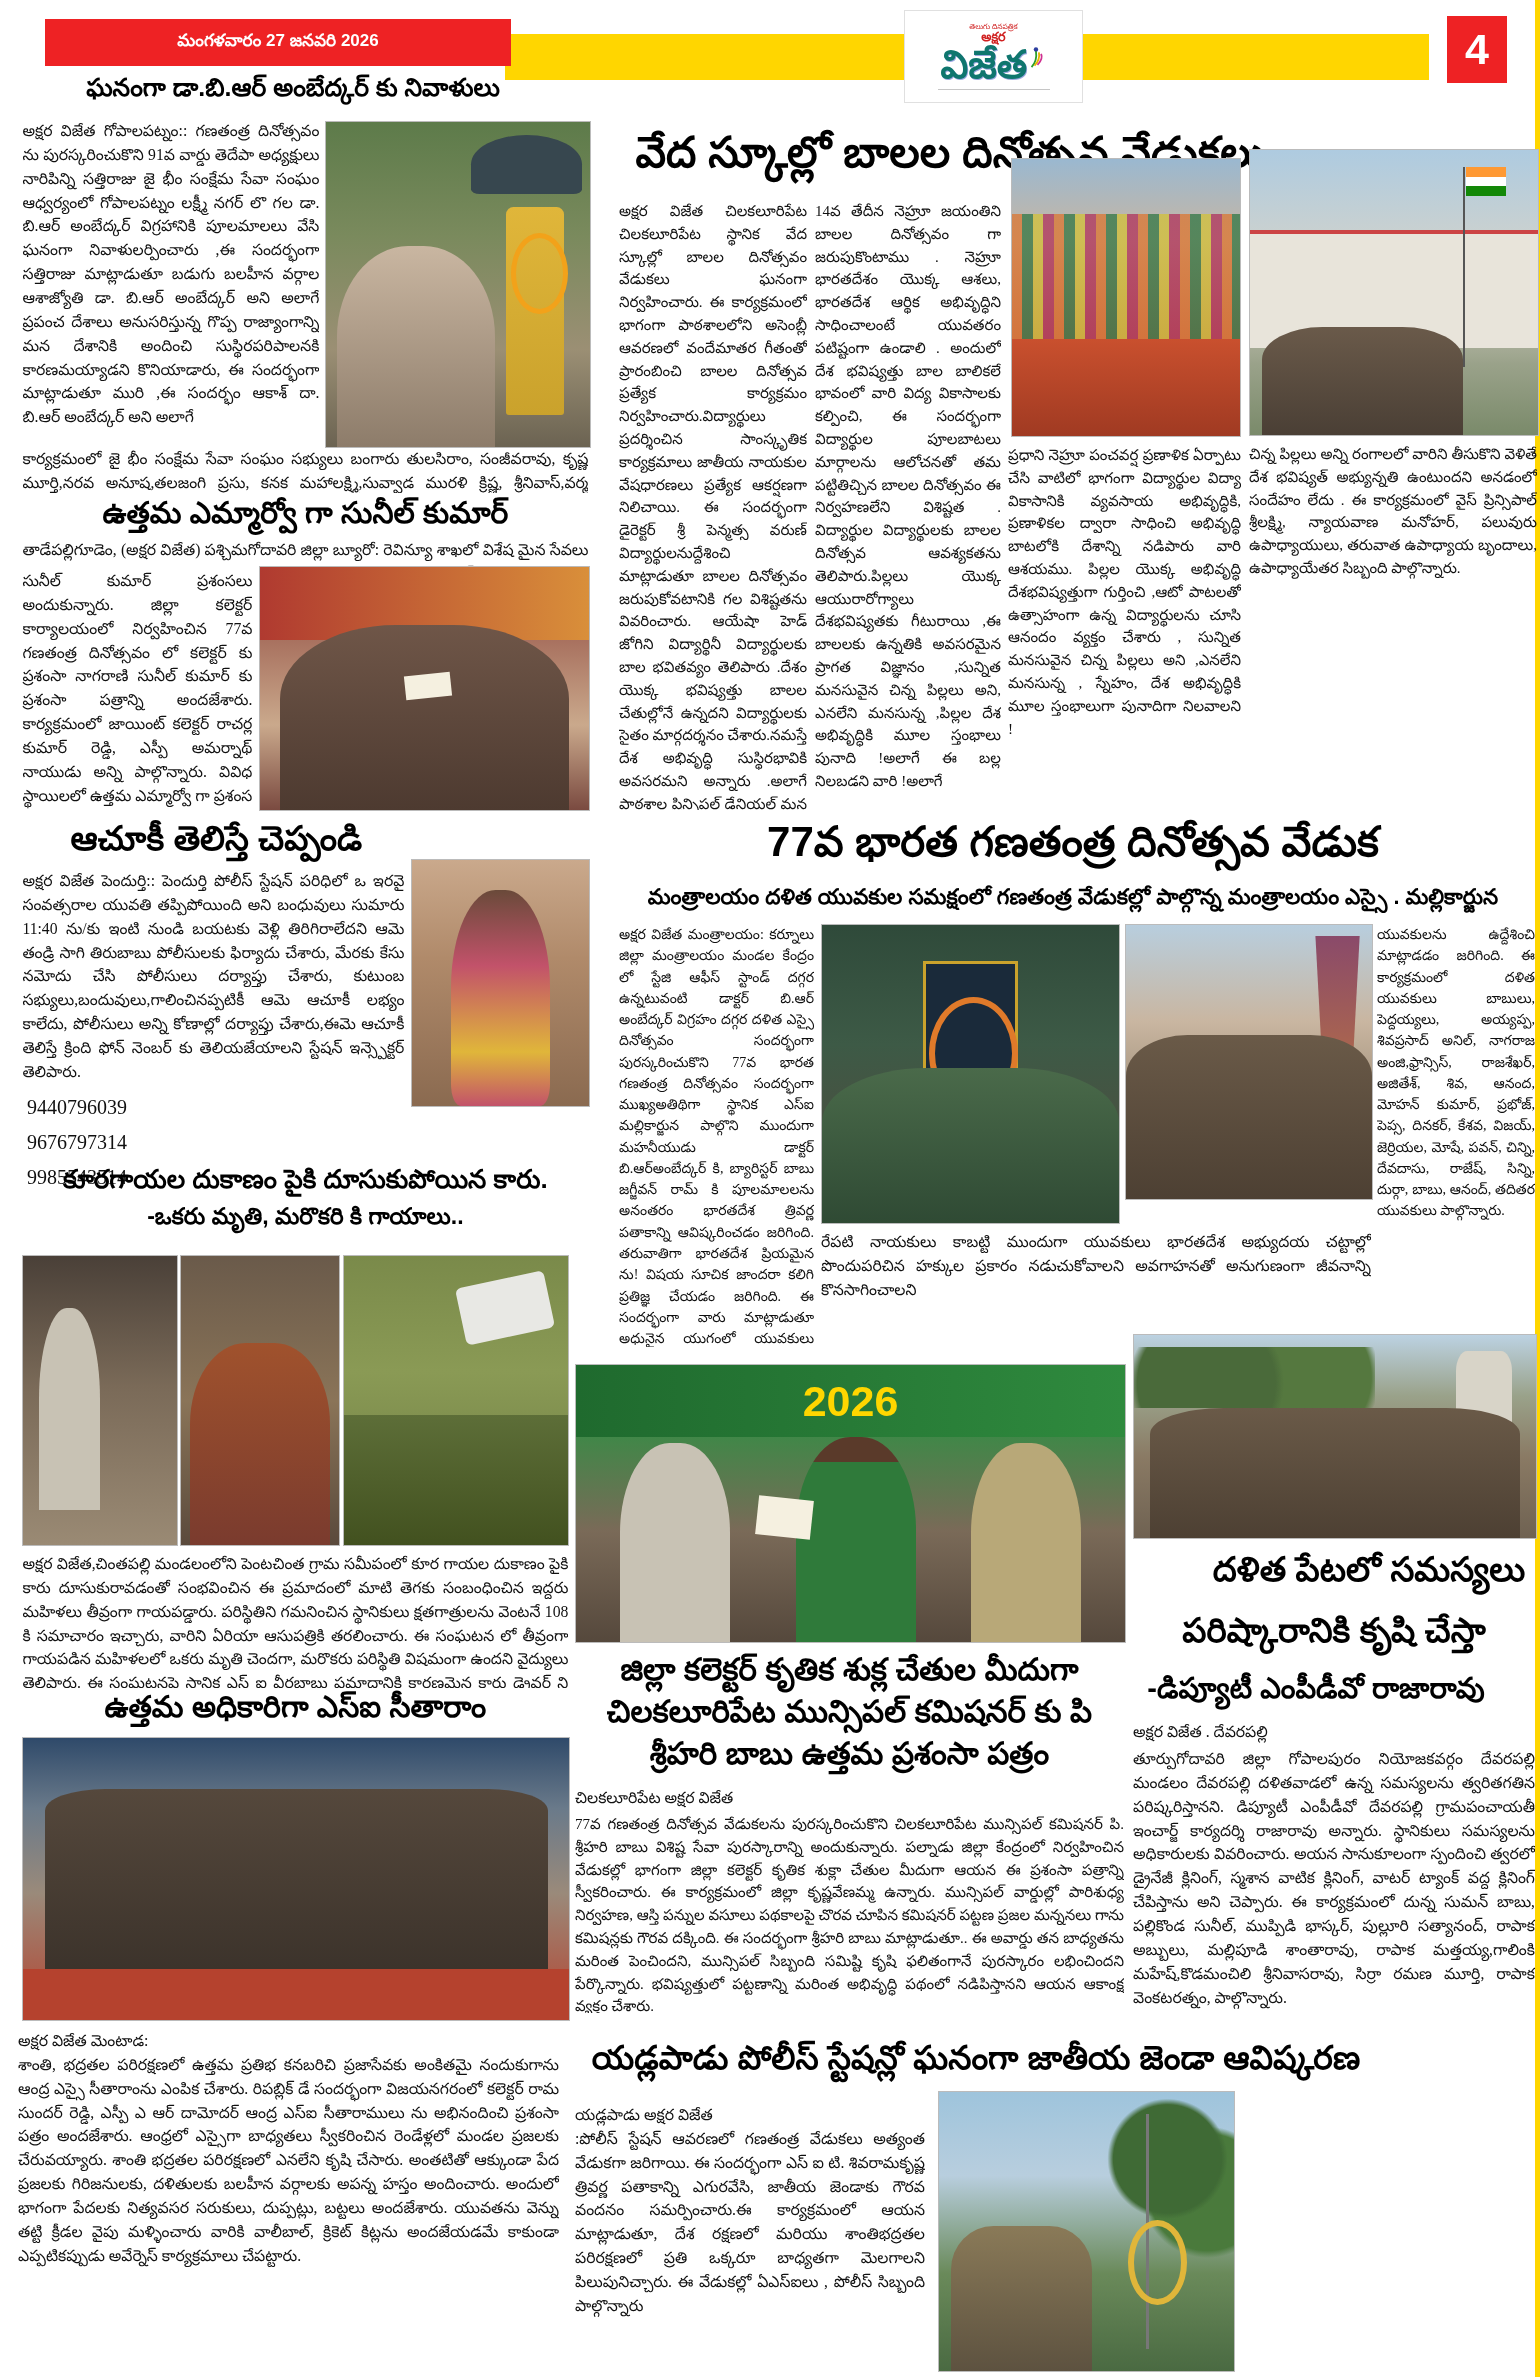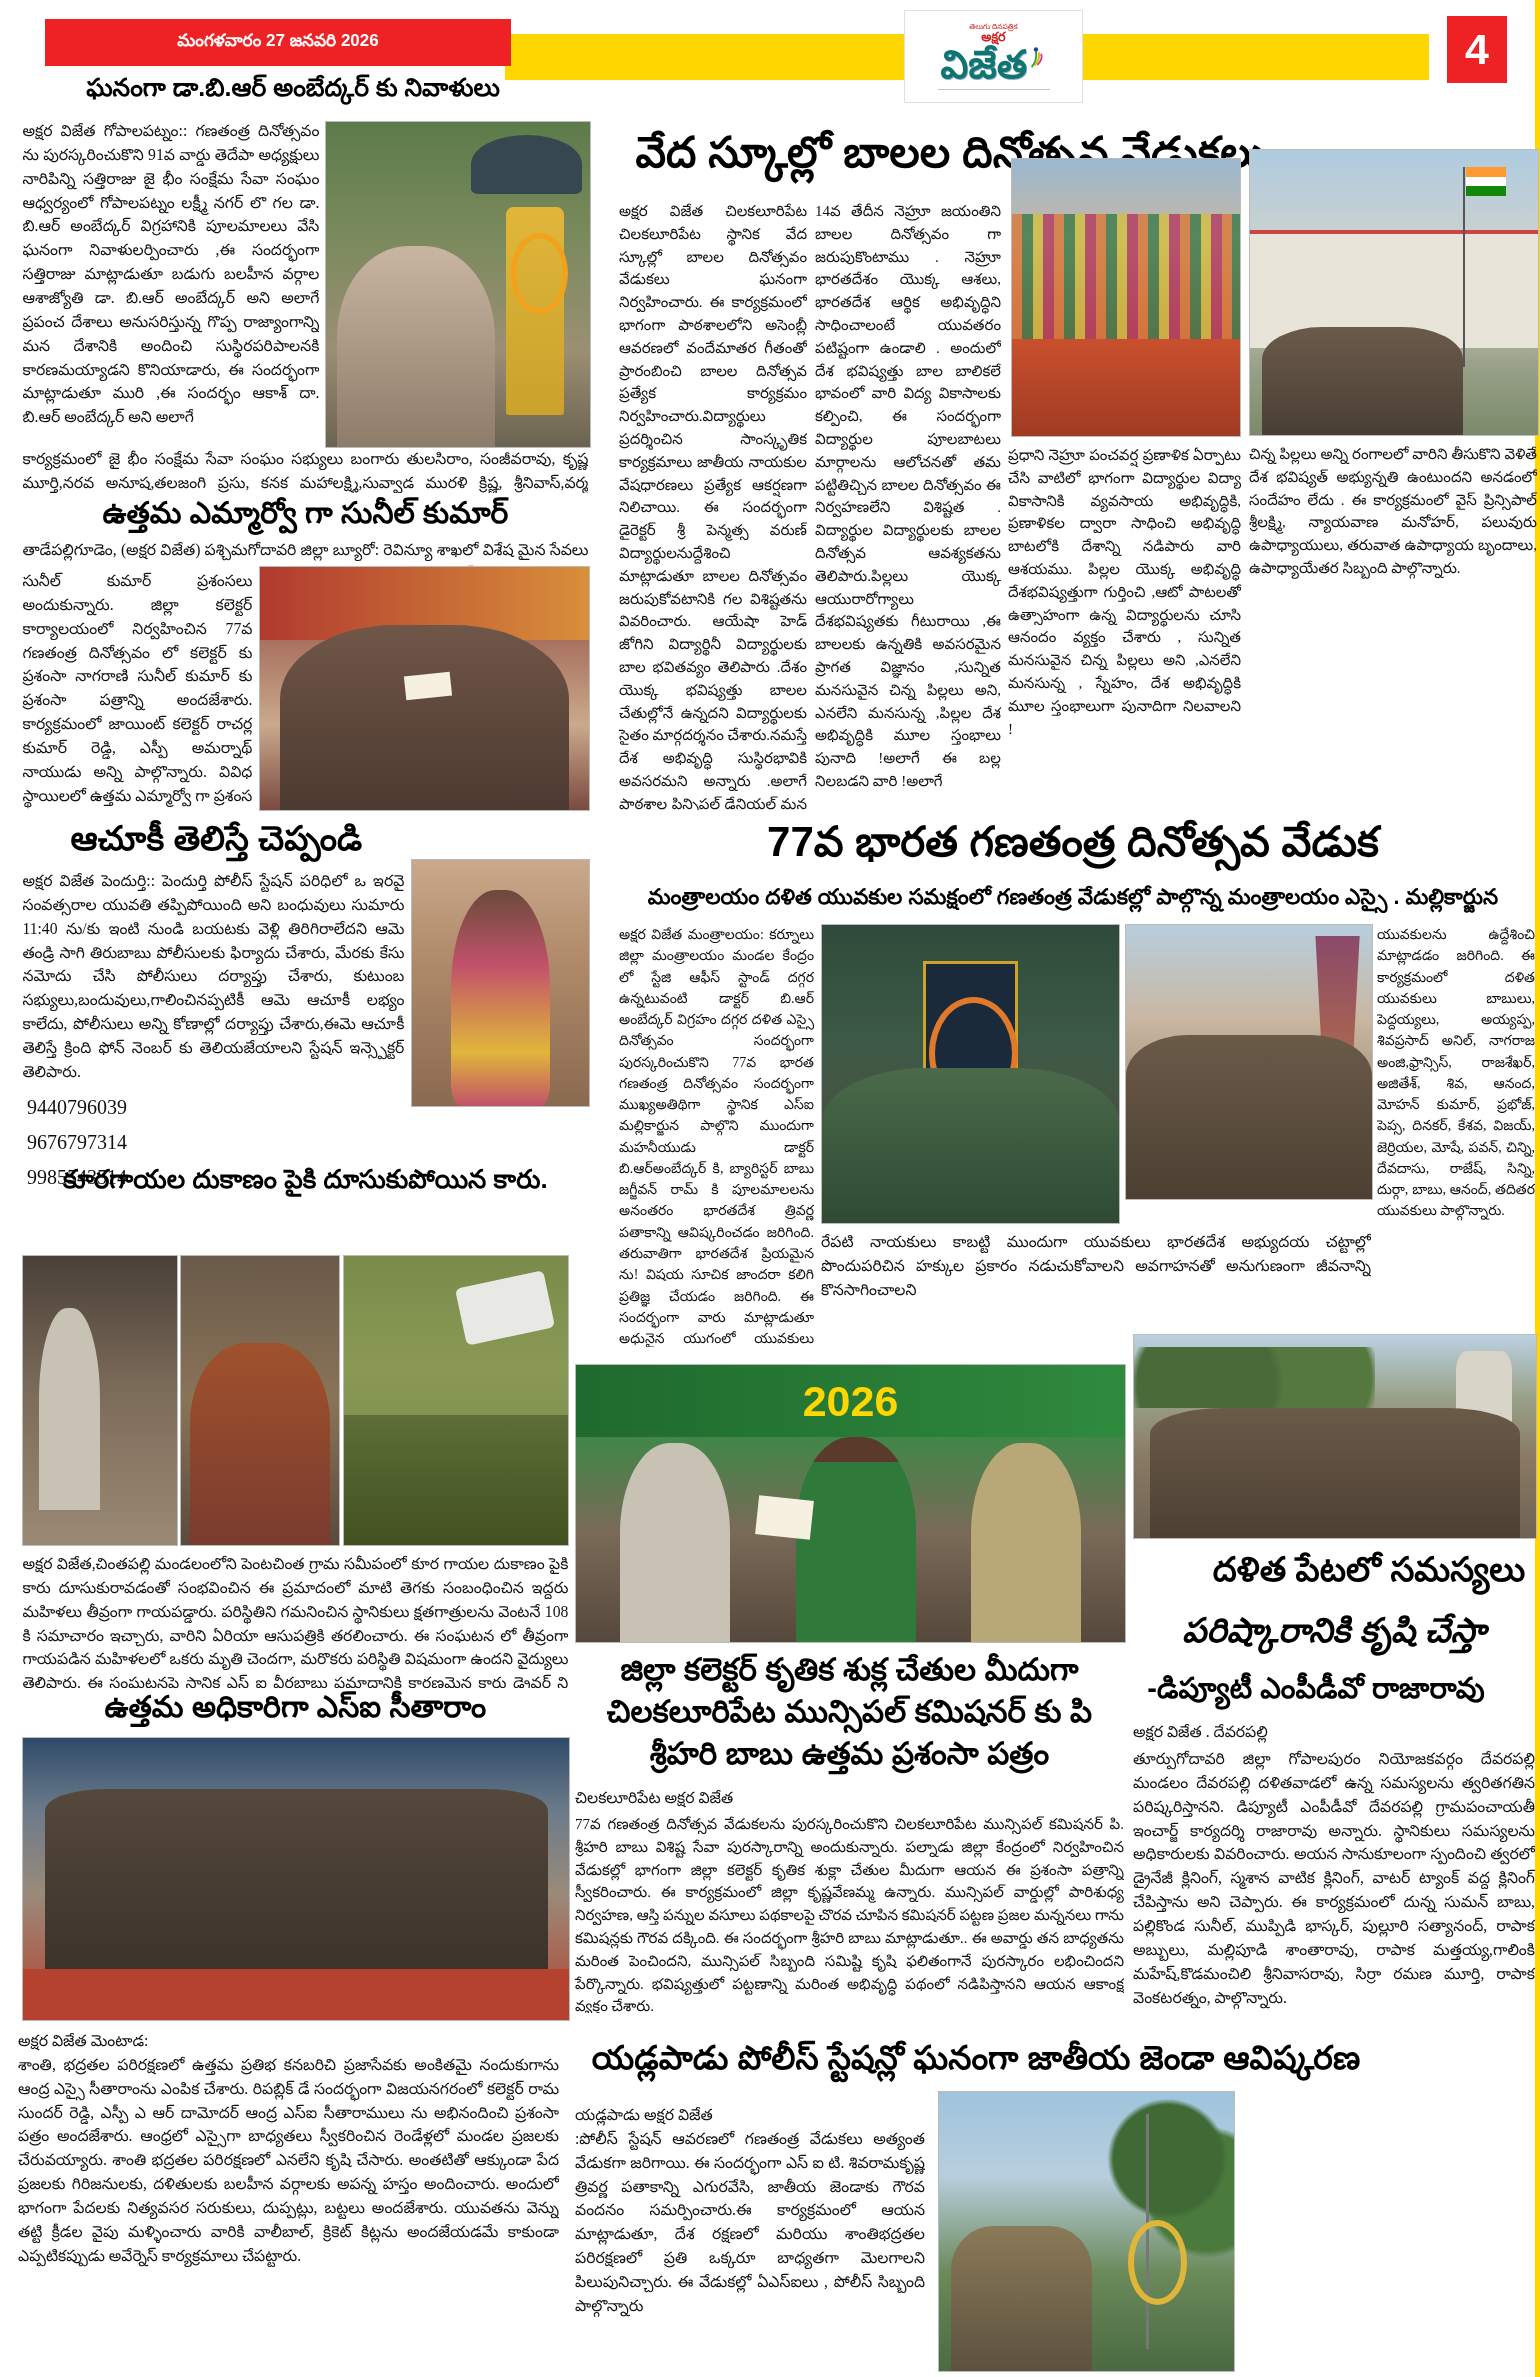--- a/index.html
+++ b/index.html
@@ -87,20 +87,21 @@
     <div>9676797314</div>
     <div>9985543514</div>
   </div>
 
   <div class="photo" style="left:411px;top:859px;width:177px;height:246px;
               background:linear-gradient(180deg,#caa98c 0%,#b08a6a 40%,#8a6a50 100%);">
     <div class="pdetail" style="left:22%;top:12%;width:56%;height:88%;background:linear-gradient(180deg,#6a4a3a 0%,#c2526a 35%,#e0b63a 75%,#c2526a 100%);border-radius:45% 45% 10% 10%;"></div>
   </div>
 
   <div class="abs hl" style="left:22.4px;top:1164px;width:566px;font-size:26px;">కూరగాయల దుకాణం పైకి దూసుకుపోయిన కారు.</div>
+  <div class="abs hl" style="left:22.4px;top:1203px;width:566px;font-size:23px;">-ఒకరు మృతి, మరొకరి కి గాయాలు..</div>
 
   <div class="photo" style="left:22.4px;top:1255px;width:154px;height:289px;
               background:linear-gradient(180deg,#4a4038 0%,#7a6a58 45%,#9a8a74 100%);">
     <div class="pdetail" style="left:10%;top:18%;width:40%;height:70%;background:#c8c2b4;border-radius:45% 45% 0 0;"></div>
   </div>
   <div class="photo" style="left:180px;top:1255px;width:158px;height:289px;
               background:linear-gradient(180deg,#6a5a4a 0%,#8a7458 50%,#5a4a3c 100%);">
     <div class="pdetail" style="left:6%;top:30%;width:88%;height:70%;background:linear-gradient(180deg,#a0522d,#7a3b2e);border-radius:40% 40% 0 0;"></div>
   </div>
   <div class="photo" style="left:343px;top:1255px;width:224px;height:289px;
@@ -190,21 +191,21 @@
   <div class="abs body-text" style="left:575px;top:1813px;width:549px;height:200px;font-size:15px;">77వ గణతంత్ర దినోత్సవ వేడుకలను పురస్కరించుకొని చిలకలూరిపేట మున్సిపల్ కమిషనర్ పి. శ్రీహరి బాబు విశిష్ట సేవా పురస్కారాన్ని అందుకున్నారు. పల్నాడు జిల్లా కేంద్రంలో నిర్వహించిన వేడుకల్లో భాగంగా జిల్లా కలెక్టర్ కృతిక శుక్లా చేతుల మీదుగా ఆయన ఈ ప్రశంసా పత్రాన్ని స్వీకరించారు. ఈ కార్యక్రమంలో జిల్లా కృష్ణవేణమ్మ ఉన్నారు. మున్సిపల్ వార్డుల్లో పారిశుధ్య నిర్వహణ, ఆస్తి పన్నుల వసూలు పథకాలపై చొరవ చూపిన కమిషనర్ పట్టణ ప్రజల మన్ననలు గాను కమిషన్లకు గౌరవ దక్కింది. ఈ సందర్భంగా శ్రీహరి బాబు మాట్లాడుతూ.. ఈ అవార్డు తన బాధ్యతను మరింత పెంచిందని, మున్సిపల్ సిబ్బంది సమిష్టి కృషి ఫలితంగానే పురస్కారం లభించిందని పేర్కొన్నారు. భవిష్యత్తులో పట్టణాన్ని మరింత అభివృద్ధి పథంలో నడిపిస్తానని ఆయన ఆకాంక్ష వ్యక్తం చేశారు.</div>
 
   <div class="photo" style="left:1133px;top:1334px;width:402px;height:203px;
               background:linear-gradient(180deg,#bcd2e2 0%,#9aa28a 30%,#8a7a64 60%,#6f6252 100%);">
     <div class="pdetail" style="left:80%;top:8%;width:14%;height:50%;background:#d8d4c8;border-radius:20% 20% 8% 8%;"></div>
     <div class="pdetail" style="left:0;top:6%;width:60%;height:30%;background:radial-gradient(circle at 30% 60%, #4a6a3a 0 40%, transparent 45%),radial-gradient(circle at 70% 50%, #55783f 0 40%, transparent 45%);"></div>
     <div class="pdetail" style="left:4%;top:36%;width:92%;height:64%;background:linear-gradient(180deg,#6a5a48,#4d4033);border-radius:20% 20% 0 0;"></div>
   </div>
 
   <div class="abs hl" style="left:1168px;top:1549px;width:402px;font-size:34px;">దళిత పేటలో సమస్యలు</div>
-  <div class="abs hl" style="left:1133px;top:1610px;width:402px;font-size:34px;font-style:italic;">పరిష్కారానికి కృషి చేస్తా</div>
+  <div class="abs hl" style="left:1133px;top:1610px;width:402px;font-size:34px;">పరిష్కారానికి కృషి చేస్తా</div>
   <div class="abs hl" style="left:1115px;top:1671px;width:402px;font-size:29px;">-డిప్యూటీ ఎంపీడీవో రాజారావు</div>
 
   <div class="abs dateline" style="left:1133px;top:1723px;width:402px;">అక్షర విజేత . దేవరపల్లి</div>
 
   <div class="abs body-text" style="left:1133px;top:1747px;width:402px;height:280px;">తూర్పుగోదావరి జిల్లా గోపాలపురం నియోజకవర్గం దేవరపల్లి మండలం దేవరపల్లి దళితవాడలో ఉన్న సమస్యలను త్వరితగతిన పరిష్కరిస్తానని. డిప్యూటీ ఎంపీడీవో దేవరపల్లి గ్రామపంచాయతీ ఇంచార్జ్ కార్యదర్శి రాజారావు అన్నారు. స్థానికులు సమస్యలను అధికారులకు వివరించారు. అయన సానుకూలంగా స్పందించి త్వరలో డ్రైనేజీ క్లినింగ్, స్మశాన వాటిక క్లినింగ్, వాటర్ ట్యాంక్ వద్ద క్లినింగ్ చేపిస్తాను అని చెప్పారు. ఈ కార్యక్రమంలో దున్న సుమన్ బాబు, పల్లికొండ సునీల్, ముప్పిడి భాస్కర్, పుల్లూరి సత్యానంద్, రాపాక అబ్బులు, మల్లిపూడి శాంతారావు, రాపాక మత్తయ్య,గాలింకి మహేష్,కొడమంచిలి శ్రీనివాసరావు, సిర్రా రమణ మూర్తి, రాపాక వెంకటరత్నం, పాల్గొన్నారు.</div>
 
   <div class="abs body-text" style="left:575px;top:2103px;width:350px;height:253px;">
     <span style="display:block;">యడ్లపాడు అక్షర విజేత</span>
     <span>:పోలీస్ స్టేషన్ ఆవరణలో గణతంత్ర వేడుకలు అత్యంత వేడుకగా జరిగాయి. ఈ సందర్భంగా ఎస్ ఐ టి. శివరామకృష్ణ త్రివర్ణ పతాకాన్ని ఎగురవేసి, జాతీయ జెండాకు గౌరవ వందనం సమర్పించారు.ఈ కార్యక్రమంలో ఆయన మాట్లాడుతూ, దేశ రక్షణలో మరియు శాంతిభద్రతల పరిరక్షణలో ప్రతి ఒక్కరూ బాధ్యతగా మెలగాలని పిలుపునిచ్చారు. ఈ వేడుకల్లో ఏఎస్ఐలు , పోలీస్ సిబ్బంది పాల్గొన్నారు</span>
   </div>

